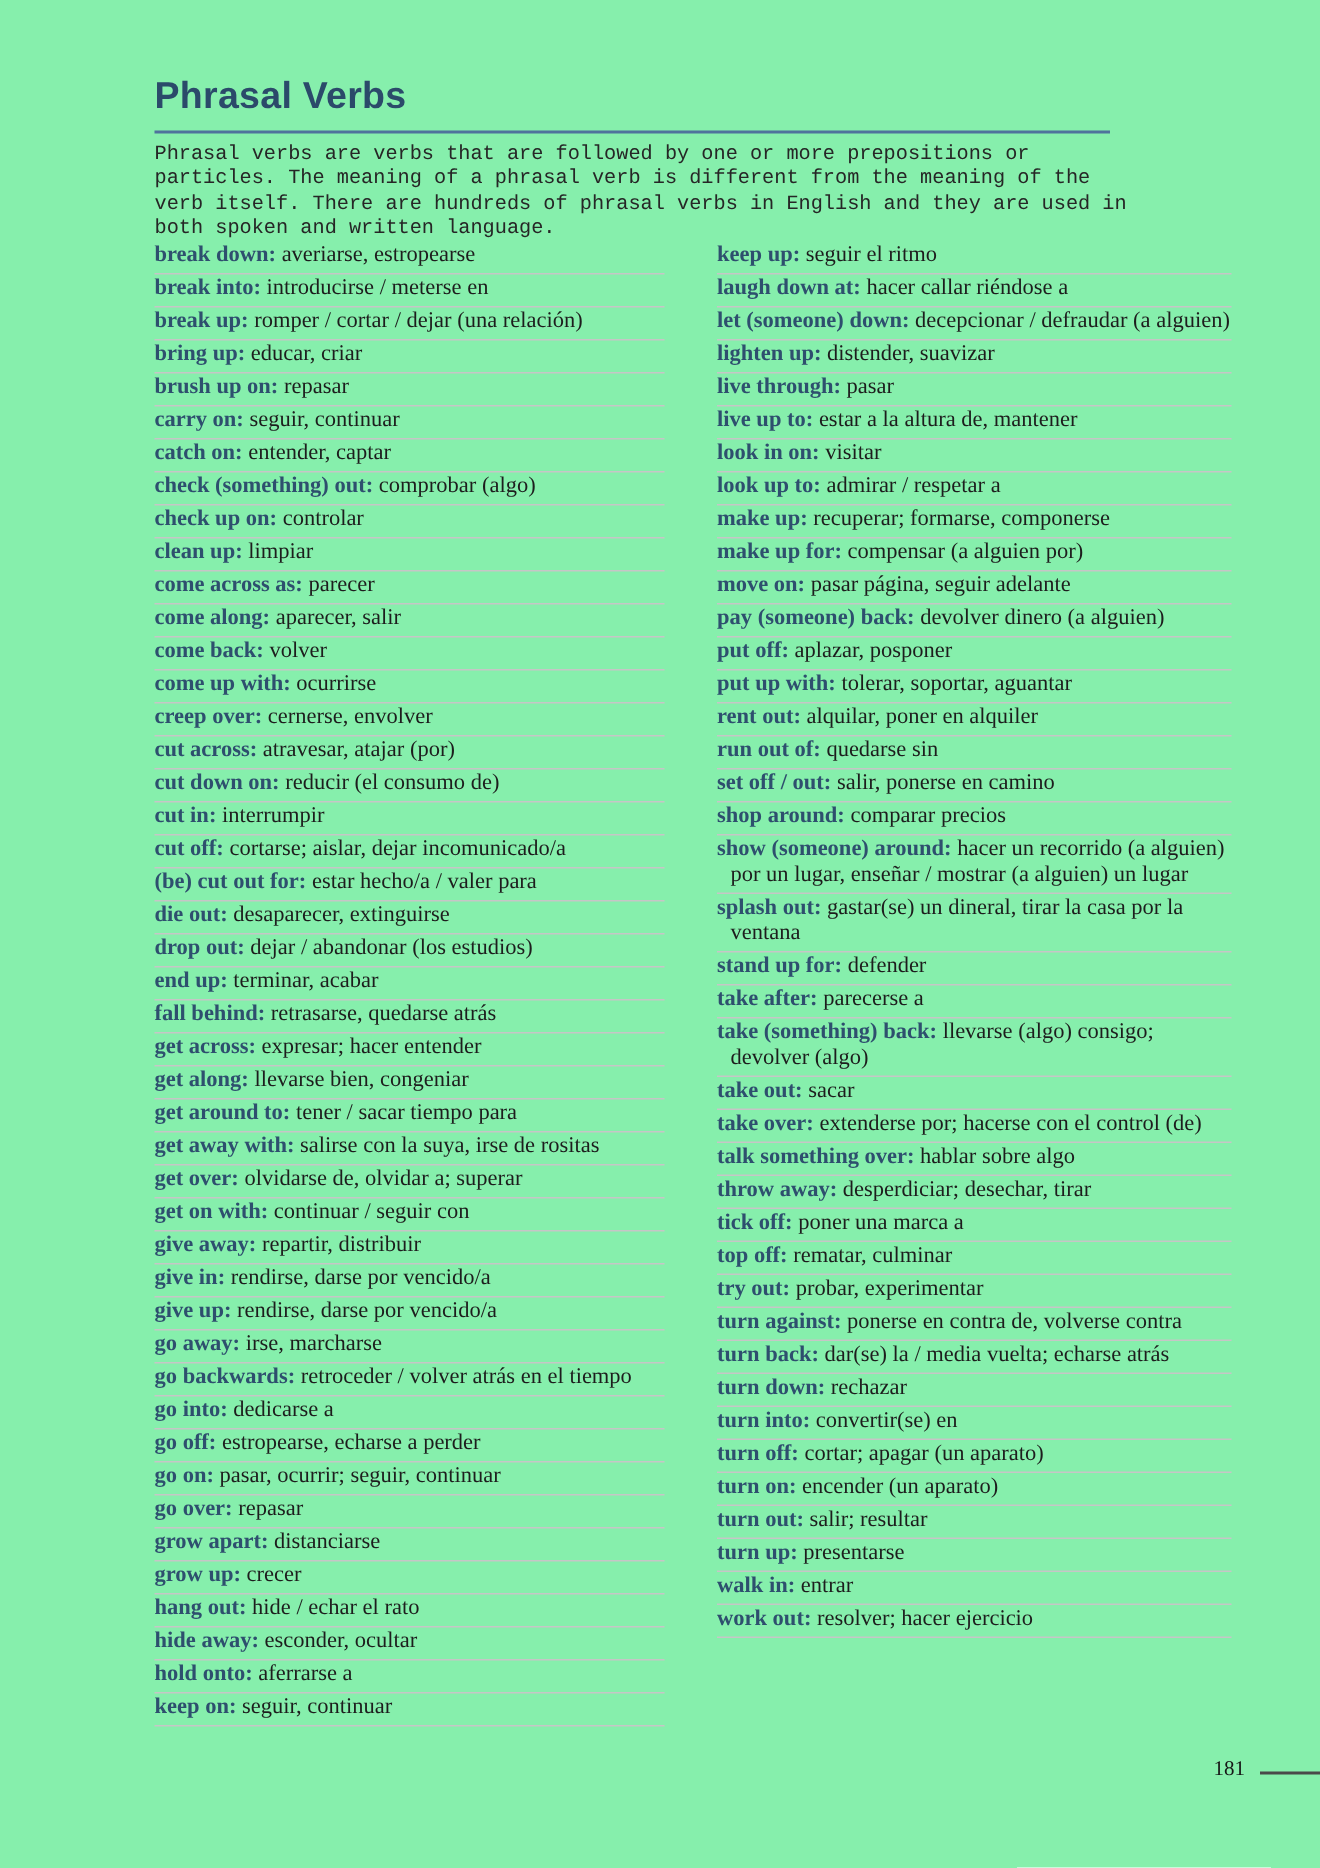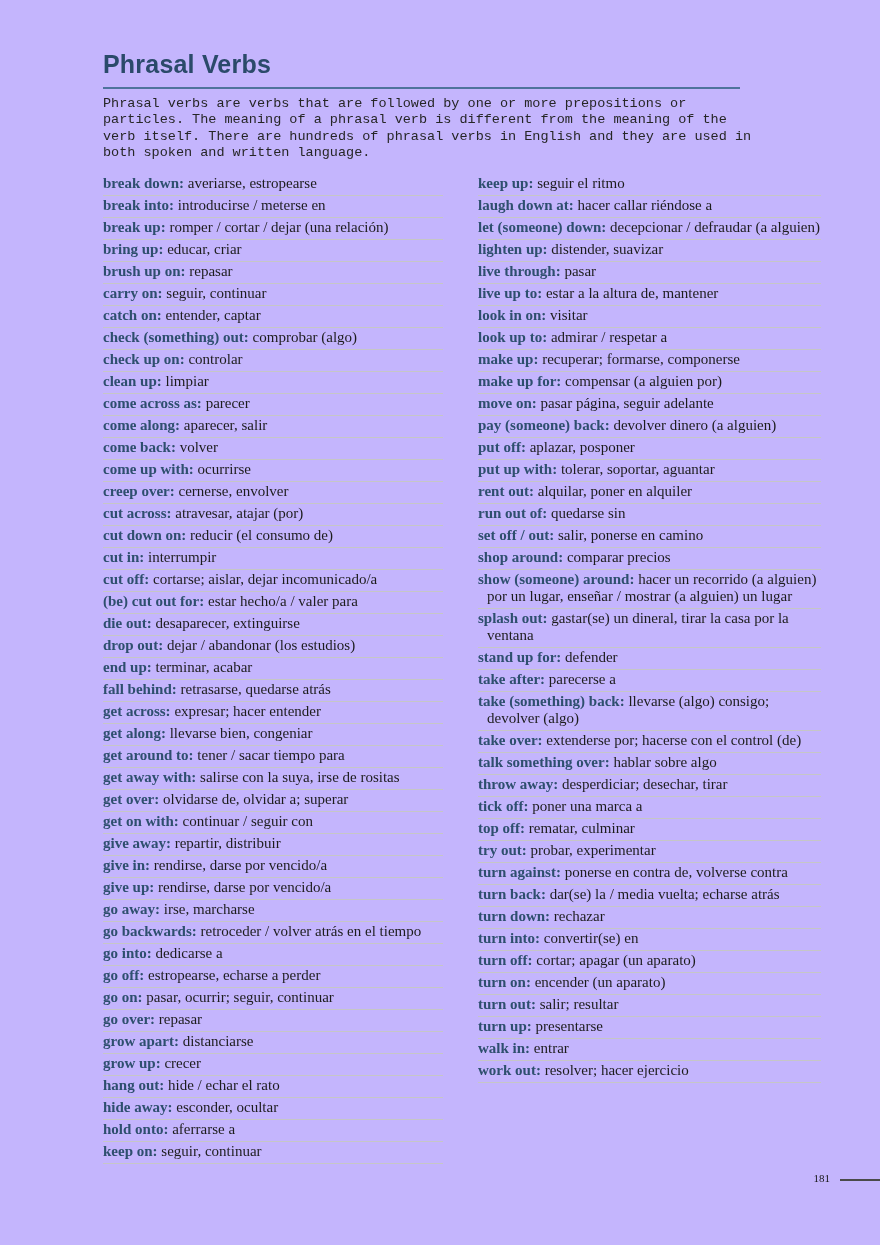--- a/index.html
+++ b/index.html
@@ -4,21 +4,21 @@
 <style>
   html, body {
     margin: 0;
     padding: 0;
     background: #ffffff;
   }
   .page {
     position: relative;
     width: 880px;
     height: 1245px;
-    background: #c4b5fd;
+    background: #86efac;
     overflow: hidden;
   }
   .content {
     position: absolute;
     left: 103px;
     top: 50px;
     width: 718px;
   }
   h1.title {
     margin: 0 0 0 0;
@@ -35,21 +35,20 @@
   p.intro {
     margin: 7px 0 0 0;
     font-family: Liberation Mono, monospace;
     font-size: 13.5px;
     line-height: 16.3px;
     color: #262626;
     width: 664px;
   }
   .columns {
     display: flex;
-    margin-top: 13px;
   }
   .col {
     display: block;
   }
   .col-left { width: 340px; margin-right: 35px; }
   .col-right { width: 343px; }
   .entry {
     font-family: "Liberation Serif", serif;
     font-size: 15px;
     line-height: 17px;
@@ -67,21 +66,21 @@
   }
   .footer {
     position: absolute;
     top: 1172px;
     right: 0;
     display: flex;
     align-items: center;
   }
   .footer .page-number {
     font-family: "Liberation Serif", serif;
-    font-size: 11px;
+    font-size: 14px;
     color: #161616;
   }
   .footer .footer-rule {
     display: inline-block;
     width: 40px;
     height: 2px;
     background: #4a4a4a;
     margin-left: 10px;
     margin-top: 4px;
   }
@@ -158,20 +157,21 @@
           <div class="entry"><span class="term">put up with:</span><span class="def"> tolerar, soportar, aguantar</span></div>
           <div class="entry"><span class="term">rent out:</span><span class="def"> alquilar, poner en alquiler</span></div>
           <div class="entry"><span class="term">run out of:</span><span class="def"> quedarse sin</span></div>
           <div class="entry"><span class="term">set off / out:</span><span class="def"> salir, ponerse en camino</span></div>
           <div class="entry"><span class="term">shop around:</span><span class="def"> comparar precios</span></div>
           <div class="entry"><span class="term">show (someone) around:</span><span class="def"> hacer un recorrido (a alguien) por un lugar, enseñar / mostrar (a alguien) un lugar</span></div>
           <div class="entry"><span class="term">splash out:</span><span class="def"> gastar(se) un dineral, tirar la casa por la ventana</span></div>
           <div class="entry"><span class="term">stand up for:</span><span class="def"> defender</span></div>
           <div class="entry"><span class="term">take after:</span><span class="def"> parecerse a</span></div>
           <div class="entry"><span class="term">take (something) back:</span><span class="def"> llevarse (algo) consigo; devolver (algo)</span></div>
+          <div class="entry"><span class="term">take out:</span><span class="def"> sacar</span></div>
           <div class="entry"><span class="term">take over:</span><span class="def"> extenderse por; hacerse con el control (de)</span></div>
           <div class="entry"><span class="term">talk something over:</span><span class="def"> hablar sobre algo</span></div>
           <div class="entry"><span class="term">throw away:</span><span class="def"> desperdiciar; desechar, tirar</span></div>
           <div class="entry"><span class="term">tick off:</span><span class="def"> poner una marca a</span></div>
           <div class="entry"><span class="term">top off:</span><span class="def"> rematar, culminar</span></div>
           <div class="entry"><span class="term">try out:</span><span class="def"> probar, experimentar</span></div>
           <div class="entry"><span class="term">turn against:</span><span class="def"> ponerse en contra de, volverse contra</span></div>
           <div class="entry"><span class="term">turn back:</span><span class="def"> dar(se) la / media vuelta; echarse atrás</span></div>
           <div class="entry"><span class="term">turn down:</span><span class="def"> rechazar</span></div>
           <div class="entry"><span class="term">turn into:</span><span class="def"> convertir(se) en</span></div>

